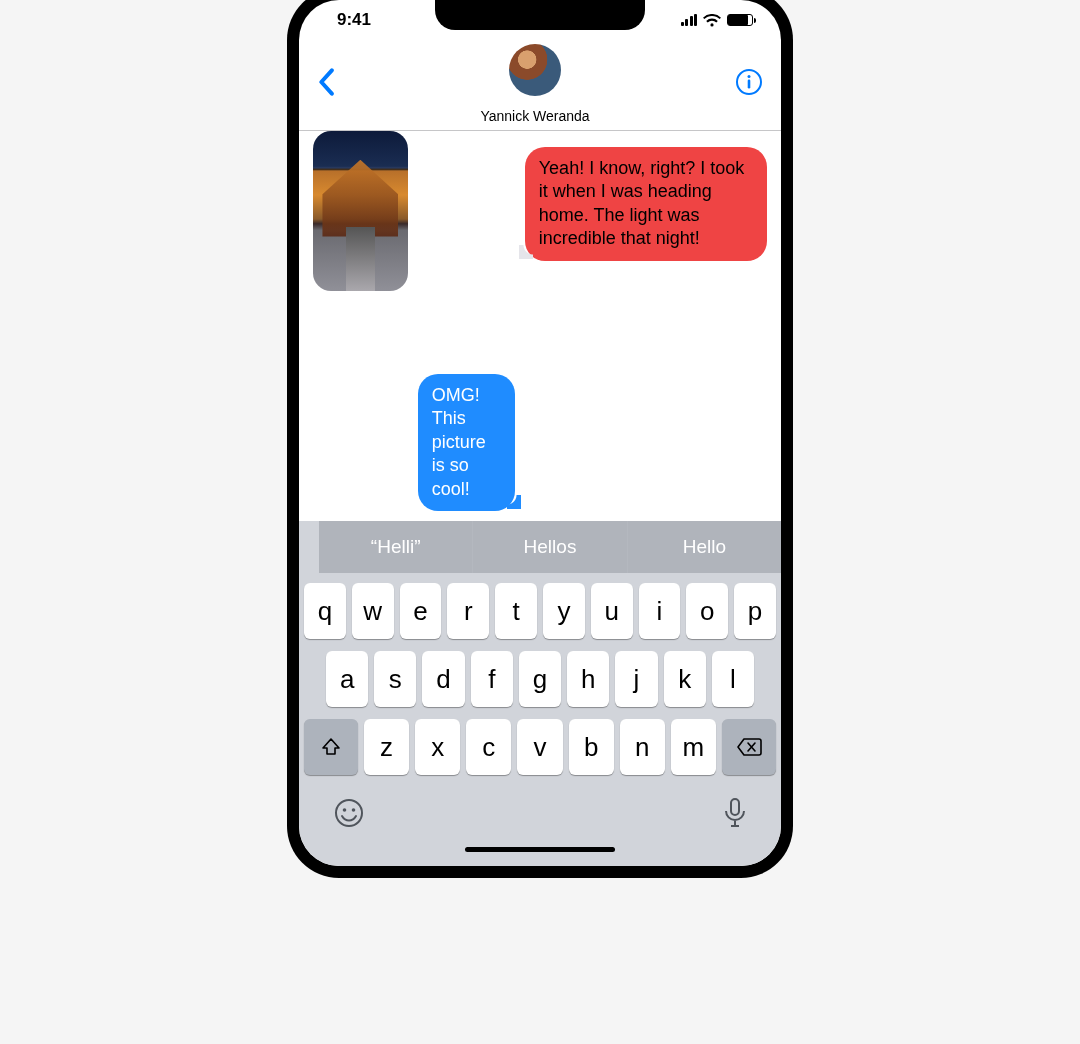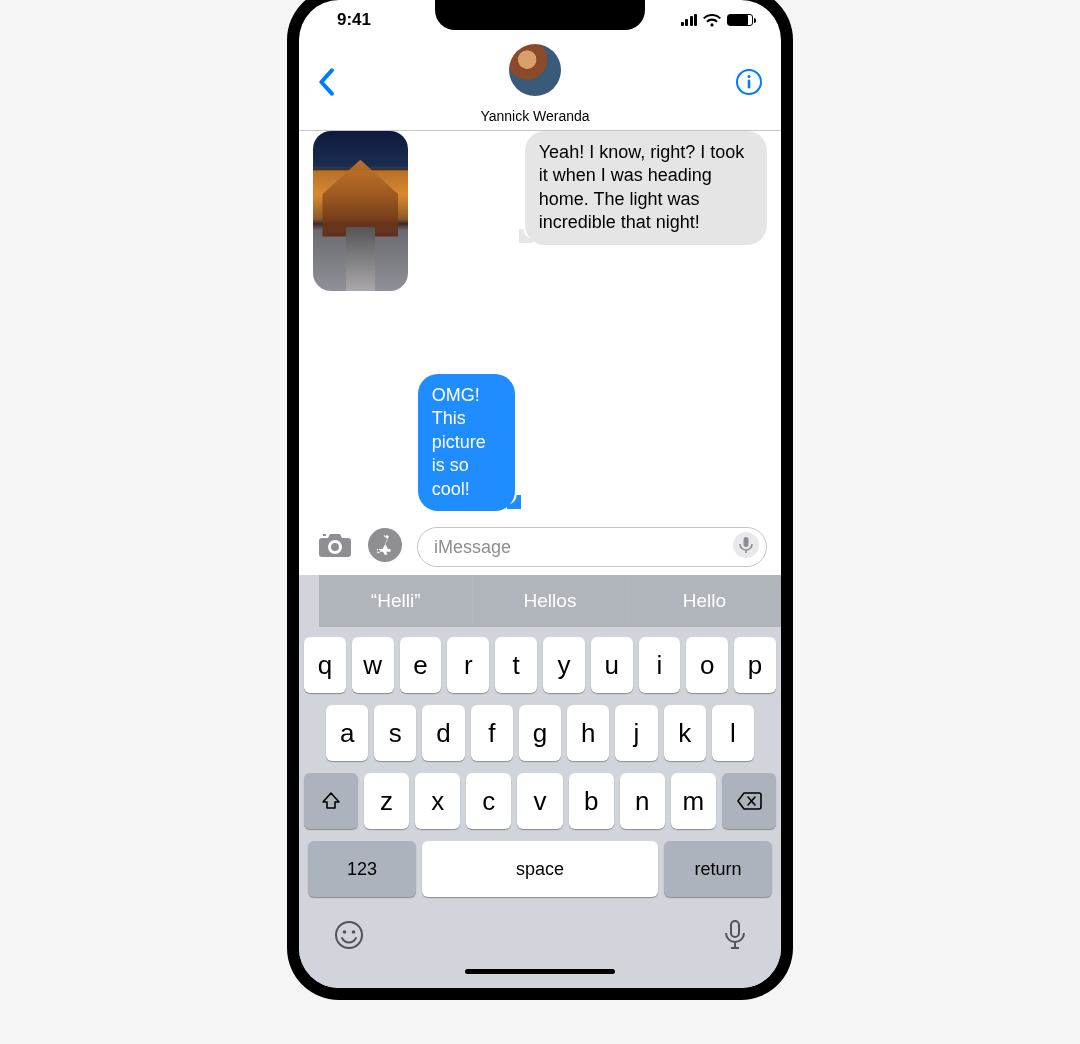--- a/index.html
+++ b/index.html
@@ -107,21 +107,21 @@
     padding: 10px 14px;
     border-radius: 20px;
     font-size: 18px;
     line-height: 1.3;
     position: relative;
   }
   .bubble.sent {
     align-self:flex-end; background:#1f8cff; color:#fff;
   }
   .bubble.received {
-    align-self:flex-start; background:#e5e5e5; color:#000;
+    align-self:flex-start; background:#ef4444; color:#000;margin-top:16px;
   }
   .bubble.sent::after {
     content:''; position:absolute; right:-6px; bottom:2px;
     width:14px; height:14px;
     background: radial-gradient(circle at 0 0, transparent 9px, #1f8cff 10px);
   }
   .bubble.received::after {
     content:''; position:absolute; left:-6px; bottom:2px;
     width:14px; height:14px;
     background: radial-gradient(circle at 100% 0, transparent 9px, #e5e5ea 10px);
@@ -226,43 +226,20 @@
         </svg>
     </div>
   </div>
 
   <div class="messages">
     <div class="msg-image"></div>
     <div class="bubble sent">OMG! This picture is so cool!</div>
     <div class="bubble received" style="max-width:330px">Yeah! I know, right? I took it when I was heading home. The light was incredible that night!</div>
   </div>
 
-  <div class="compose">
-    <div class="icon-btn">
-      <svg width="36" height="30" viewBox="0 0 36 30">
-          <path fill="#8e8e93" d="M13 4l-2 4H5a3 3 0 0 0-3 3v13a3 3 0 0 0 3 3h26a3 3 0 0 0 3-3V11a3 3 0 0 0-3-3h-6l-2-4H13zm5 6a7 7 0 1 1 0 14 7 7 0 0 1 0-14zm0 3a4 4 0 1 0 0 8 4 4 0 0 0 0-8zM6 4h3v2H6z"></path>
-        </svg>
-    </div>
-    <div class="icon-btn">
-      <svg width="36" height="36" viewBox="0 0 36 36">
-          <circle cx="18" cy="18" r="17" fill="#8e8e93"></circle>
-          <path fill="#fff" d="M16.5 8l1.5 2.7L19.5 8l2.5 1.3-4 7.2 3 5.5h2.5v2.8h-4.2l1.2 2.2-2.5 1.3-2-3.5H10v-2.8h5.5l5-9-2.5-4.5L16.5 8zm-5.3 14l-1.7 3.2 2.5 1.3 1.5-2.7-2.3-1.8z"></path>
-        </svg>
-    </div>
-    <div class="compose-field">
-      <span class="placeholder">iMessage</span>
-      <div class="mic-btn">
-        <svg width="28" height="28" viewBox="0 0 28 28">
-            <circle cx="14" cy="14" r="13" fill="#e9e9eb"></circle>
-            <rect x="11.5" y="6" width="5" height="10" rx="2.5" fill="#8e8e93"></rect>
-            <path fill="none" stroke="#8e8e93" stroke-width="1.6" d="M8 13a6 6 0 0 0 12 0M14 19v3"></path>
-          </svg>
-      </div>
-    </div>
-  </div>
 
   <div class="keyboard">
     <div class="suggestion-row">
       <div class="suggestion">“Helli”</div>
       <div class="suggestion">Hellos</div>
       <div class="suggestion">Hello</div>
     </div>
     <div class="key-rows">
       <div class="key-row">
         <div class="key">q</div>
@@ -300,25 +277,20 @@
         <div class="key">b</div>
         <div class="key">n</div>
         <div class="key">m</div>
         <div class="key backspace">
           <svg width="26" height="20" viewBox="0 0 26 20">
               <path fill="none" stroke="#000" stroke-width="1.6" stroke-linejoin="round" d="M8 2h15a2 2 0 0 1 2 2v12a2 2 0 0 1-2 2H8l-6-8 6-8z"></path>
               <path stroke="#000" stroke-width="1.6" stroke-linecap="round" d="M12 6l7 8M19 6l-7 8"></path>
             </svg>
         </div>
       </div>
-      <div class="key-row">
-        <div class="key num">123</div>
-        <div class="key space">space</div>
-        <div class="key return">return</div>
-      </div>
     </div>
     <div class="bottom-row">
       <div class="emoji-btn">
         <svg width="32" height="32" viewBox="0 0 32 32">
             <circle cx="16" cy="16" r="13" fill="none" stroke="#50555c" stroke-width="2"></circle>
             <circle cx="11.5" cy="13" r="1.8" fill="#50555c"></circle>
             <circle cx="20.5" cy="13" r="1.8" fill="#50555c"></circle>
             <path fill="none" stroke="#50555c" stroke-width="2" stroke-linecap="round" d="M9 19c1.7 3 5 4.5 7 4.5s5.3-1.5 7-4.5"></path>
           </svg>
       </div>

